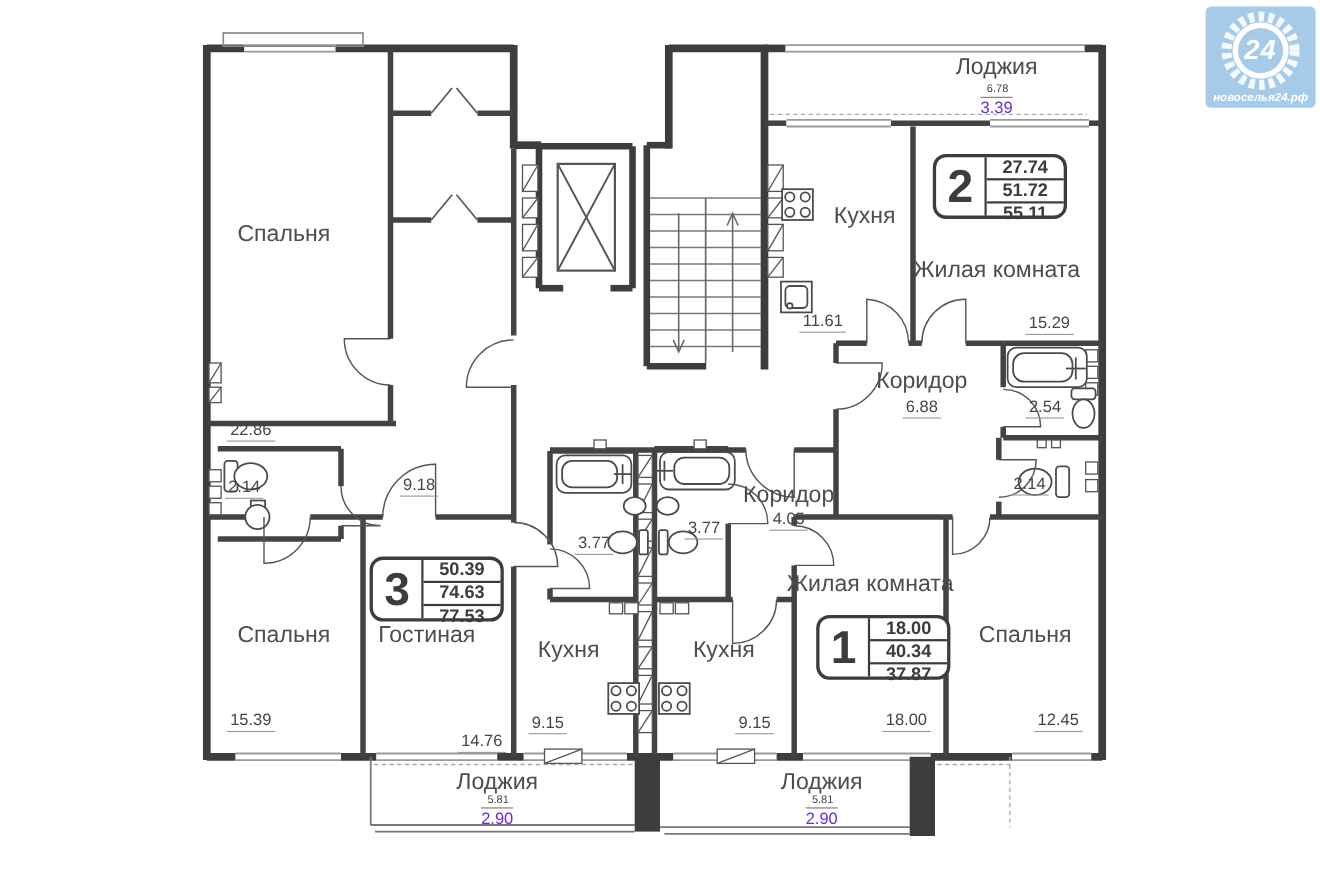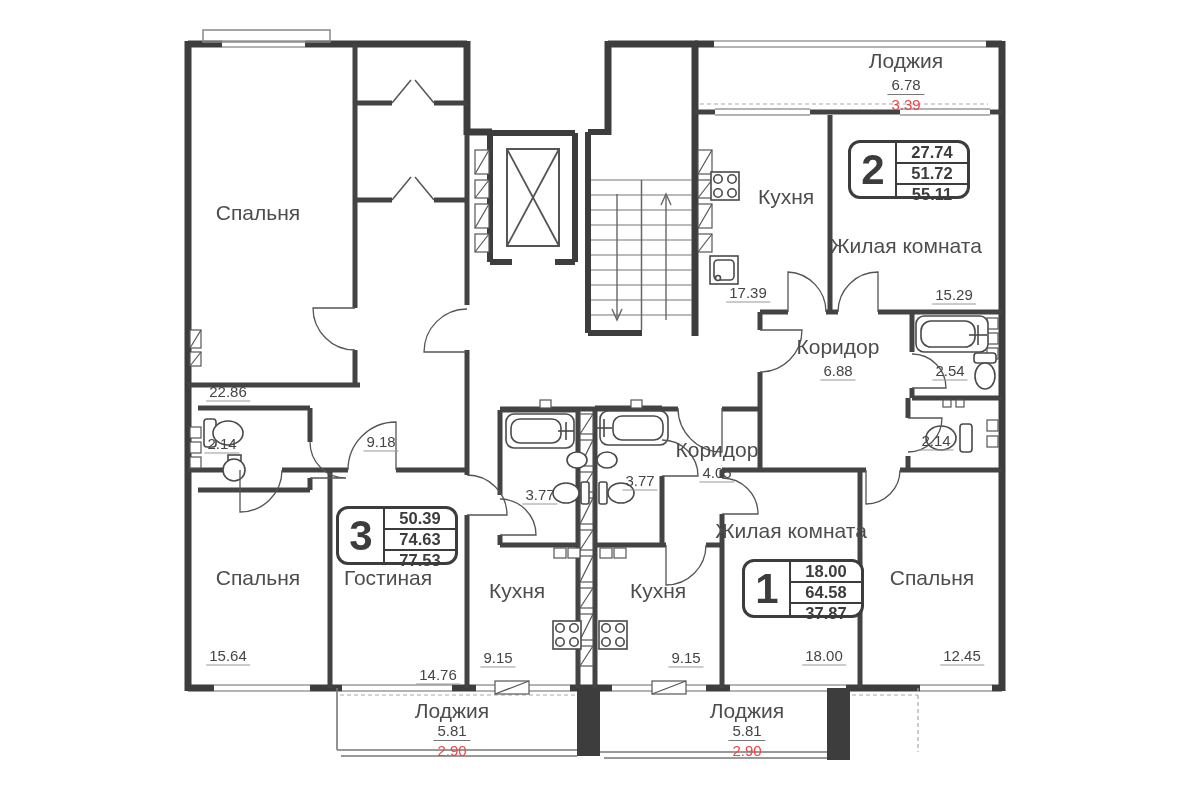--- a/index.html
+++ b/index.html
@@ -5,22 +5,22 @@
   html,body{margin:0;padding:0;background:#fff;}
   #plan{position:relative;width:1200px;height:800px;background:#fff;overflow:hidden;
         font-family:"Liberation Sans",sans-serif;color:#4a4a4a;}
   #walls{position:absolute;left:0;top:0;}
   .lbl{position:absolute;transform:translate(-50%,-50%);white-space:nowrap;
        font-size:21px;color:#4d4d4d;z-index:3;}
   .rarea{position:absolute;transform:translate(-50%,-50%);white-space:nowrap;
          font-size:15px;color:#454545;border-bottom:1.5px solid #979797;
          padding:0 3px 1px;z-index:3;}
   .frac{position:absolute;transform:translate(-50%,0);text-align:center;z-index:3;}
-  .frac .ftop{font-size:15px;color:#454545;border-bottom:1.5px solid #777;padding:0 4px 1px;}
-  .frac .fbot{font-size:15px;color:#ef4444;padding-top:1px;}
+  .frac .ftop{font-size:10px;color:#454545;border-bottom:1.5px solid #777;padding:0 4px 1px;text-align:right;}
+  .frac .fbot{font-size:15px;color:#6d28d9;padding-top:1px;}
   .badge{position:absolute;display:flex;background:#fff;border:3px solid #3c3c3c;
          border-radius:12px;z-index:4;align-items:stretch;}
   .badge-num{width:44px;display:flex;align-items:center;justify-content:center;
              font-size:42px;font-weight:bold;color:#3c3c3c;}
   .badge-rows{display:flex;flex-direction:column;border-left:2.5px solid #3c3c3c;width:70px;}
   .badge-rows div{flex:1;display:flex;align-items:center;justify-content:center;
                   font-size:16.5px;font-weight:bold;color:#3c3c3c;}
   .badge-rows div + div{border-top:2.5px solid #3c3c3c;}
   .logo{position:absolute;left:1096px;top:6px;width:100px;height:92px;background:#a6cbe9;
         border-radius:5px;z-index:5;overflow:hidden;}
@@ -364,39 +364,39 @@
         <path d="M434 103 L415 80"></path>
     <path d="M392 200 L411 177"></path>
         <path d="M434 200 L415 177"></path>
   </g>
 </svg>
 
 <div class="lbl" style="left:258px;top:213px">Спальня</div>
 <div class="rarea" style="left:228px;top:392px">22.86</div>
 
 <div class="lbl" style="left:786px;top:197px">Кухня</div>
-<div class="rarea" style="left:748px;top:293px">17.39</div>
+<div class="rarea" style="left:748px;top:293px">11.61</div>
 
 <div class="lbl" style="left:906px;top:246px">Жилая комната</div>
 <div class="rarea" style="left:954px;top:295px">15.29</div>
 
 <div class="lbl" style="left:838px;top:347px">Коридор</div>
 <div class="rarea" style="left:838px;top:371px">6.88</div>
 
 <div class="rarea" style="left:950px;top:371px">2.54</div>
 <div class="rarea" style="left:222px;top:444px">2.14</div>
 <div class="rarea" style="left:381px;top:442px">9.18</div>
 <div class="rarea" style="left:540px;top:495px">3.77</div>
 <div class="rarea" style="left:640px;top:481px">3.77</div>
 
 <div class="lbl" style="left:717px;top:450px">Коридор</div>
 <div class="rarea" style="left:717px;top:473px">4.05</div>
 
 <div class="lbl" style="left:258px;top:578px">Спальня</div>
-<div class="rarea" style="left:228px;top:656px">15.64</div>
+<div class="rarea" style="left:228px;top:656px">15.39</div>
 
 <div class="lbl" style="left:388px;top:578px">Гостиная</div>
 <div class="rarea" style="left:438px;top:675px">14.76</div>
 
 <div class="lbl" style="left:517px;top:591px">Кухня</div>
 <div class="rarea" style="left:498px;top:658px">9.15</div>
 
 <div class="lbl" style="left:658px;top:591px">Кухня</div>
 <div class="rarea" style="left:686px;top:658px">9.15</div>
 
@@ -441,19 +441,27 @@
     <div>50.39</div>
     <div>74.63</div>
     <div>77.53</div>
   </div>
 </div>
 
 <div class="badge" style="left:742px;top:559px;height:53px">
   <div class="badge-num">1</div>
   <div class="badge-rows">
     <div>18.00</div>
-    <div>64.58</div>
+    <div>40.34</div>
     <div>37.87</div>
   </div>
 </div>
 
+<div class="logo">
+  <svg width="100" height="92">
+    <circle cx="50" cy="40" r="31" fill="none" stroke="#ffffff" stroke-width="9" stroke-dasharray="5 4" opacity="0.9"></circle>
+    <circle cx="50" cy="40" r="23" fill="none" stroke="#ffffff" stroke-width="5"></circle>
+  </svg>
+  <div class="logo-num">24</div>
+  <div class="logo-site">новоселья24.рф</div>
+</div>
 
 </div>
 
 </body></html>

